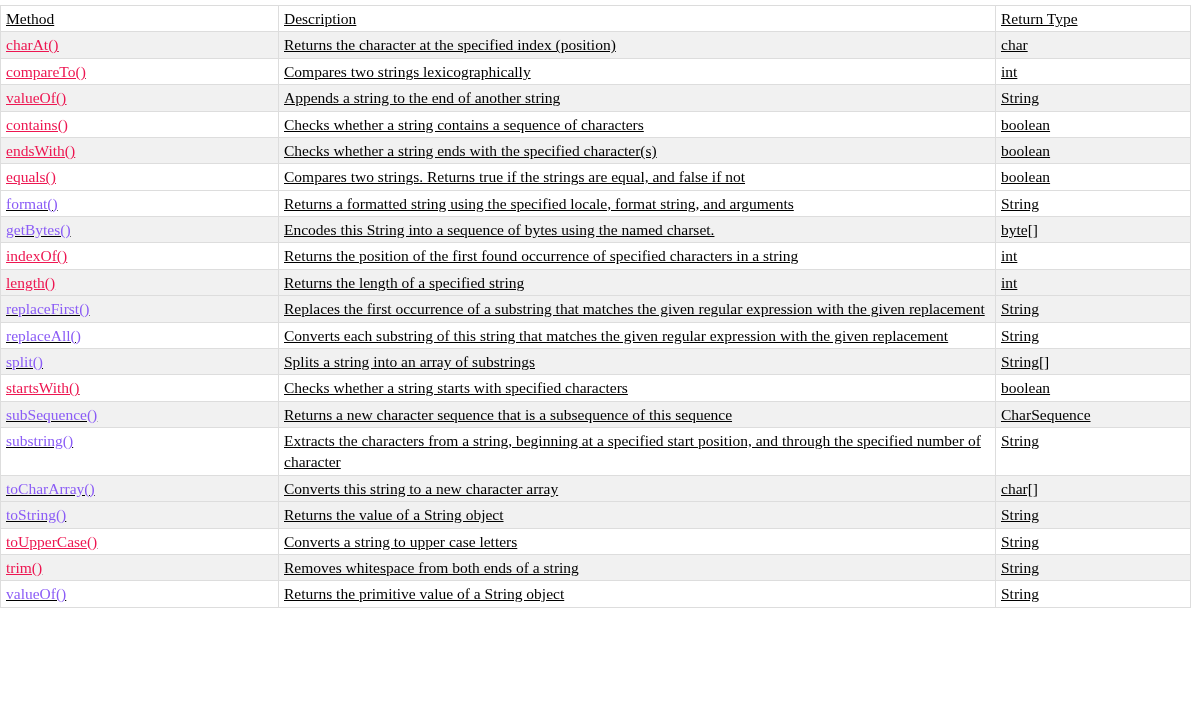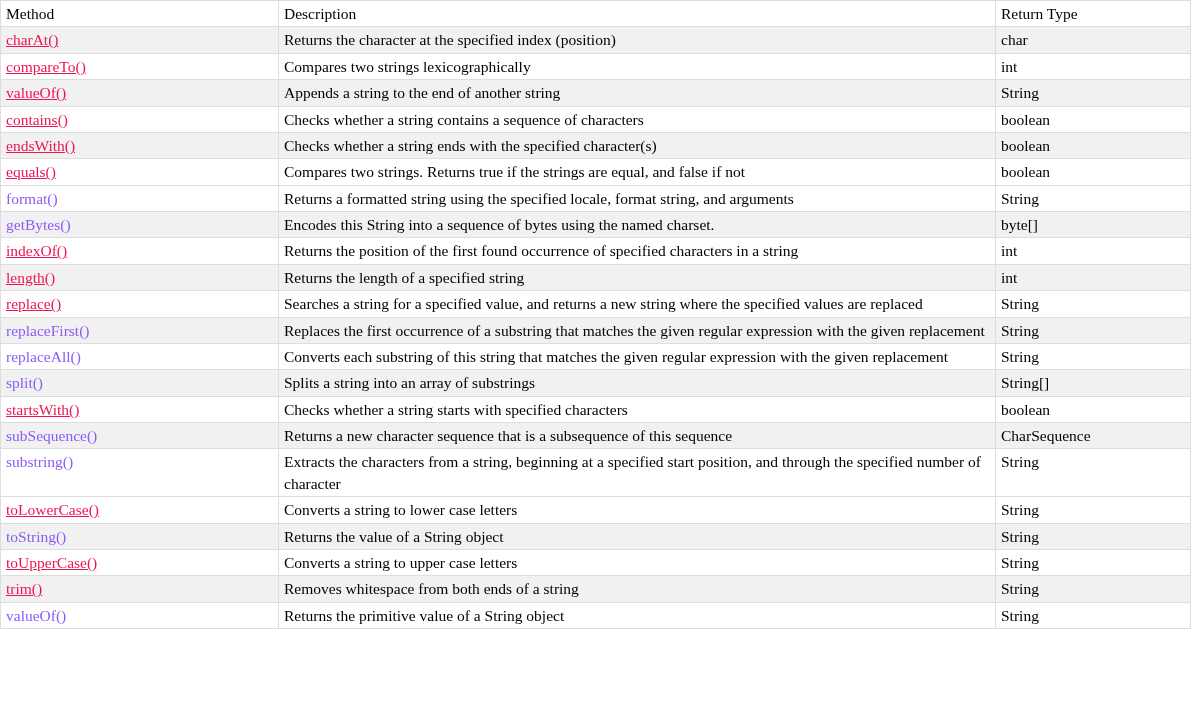--- a/index.html
+++ b/index.html
@@ -12,21 +12,23 @@
     width: 1200px;
     height: 719px;
     overflow: hidden;
     font-family: "Liberation Serif", "DejaVu Serif", serif;
     color: #000000;
     -webkit-font-smoothing: antialiased;
   }
 
   .table-wrap {
     width: 1196px;
+    padding-top: 5px;
     box-sizing: border-box;
+    text-decoration: underline;
   }
 
   table.methods-table {
     border-collapse: collapse;
     table-layout: fixed;
     width: 1190px;
     margin: 0 0 0 0;
     font-size: 15.5px;
     line-height: 1.38;
   }
@@ -130,25 +132,20 @@
         <tr class="row-plain">
           <td><span class="method-link">indexOf()</span></td>
           <td><span class="cell-text">Returns the position of the first found occurrence of specified characters in a string</span></td>
           <td><span class="cell-text">int</span></td>
         </tr>
         <tr class="row-shaded">
           <td><span class="method-link">length()</span></td>
           <td><span class="cell-text">Returns the length of a specified string</span></td>
           <td><span class="cell-text">int</span></td>
         </tr>
-        <tr class="row-plain">
-          <td><span class="method-link">replace()</span></td>
-          <td><span class="cell-text">Searches a string for a specified value, and returns a new string where the specified values are replaced</span></td>
-          <td><span class="cell-text">String</span></td>
-        </tr>
         <tr class="row-shaded">
           <td><span class="method-plain">replaceFirst()</span></td>
           <td><span class="cell-text">Replaces the first occurrence of a substring that matches the given regular expression with the given replacement</span></td>
           <td><span class="cell-text">String</span></td>
         </tr>
         <tr class="row-plain">
           <td><span class="method-plain">replaceAll()</span></td>
           <td><span class="cell-text">Converts each substring of this string that matches the given regular expression with the given replacement</span></td>
           <td><span class="cell-text">String</span></td>
         </tr>
@@ -165,24 +162,24 @@
         <tr class="row-shaded">
           <td><span class="method-plain">subSequence()</span></td>
           <td><span class="cell-text">Returns a new character sequence that is a subsequence of this sequence</span></td>
           <td><span class="cell-text">CharSequence</span></td>
         </tr>
         <tr class="row-plain">
           <td><span class="method-plain">substring()</span></td>
           <td><span class="cell-text">Extracts the characters from a string, beginning at a specified start position, and through the specified number of character</span></td>
           <td><span class="cell-text">String</span></td>
         </tr>
-        <tr class="row-plain">
-          <td><span class="method-link">toLowerCase()</span></td>
-          <td><span class="cell-text">Converts a string to lower case letters</span></td>
-          <td><span class="cell-text">String</span></td>
+        <tr class="row-shaded">
+          <td><span class="method-plain">toCharArray()</span></td>
+          <td><span class="cell-text">Converts this string to a new character array</span></td>
+          <td><span class="cell-text">char[]</span></td>
         </tr>
         <tr class="row-shaded">
           <td><span class="method-plain">toString()</span></td>
           <td><span class="cell-text">Returns the value of a String object</span></td>
           <td><span class="cell-text">String</span></td>
         </tr>
         <tr class="row-plain">
           <td><span class="method-link">toUpperCase()</span></td>
           <td><span class="cell-text">Converts a string to upper case letters</span></td>
           <td><span class="cell-text">String</span></td>

